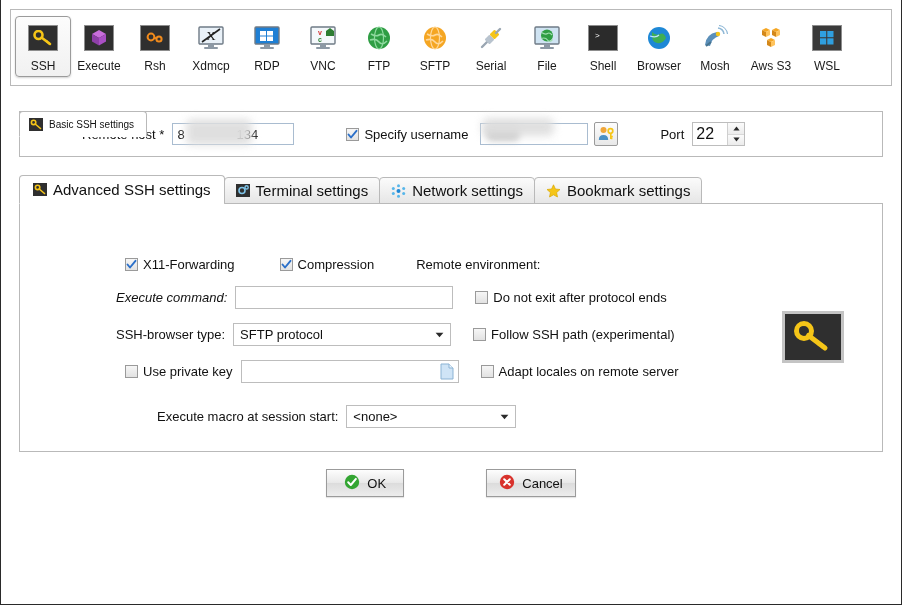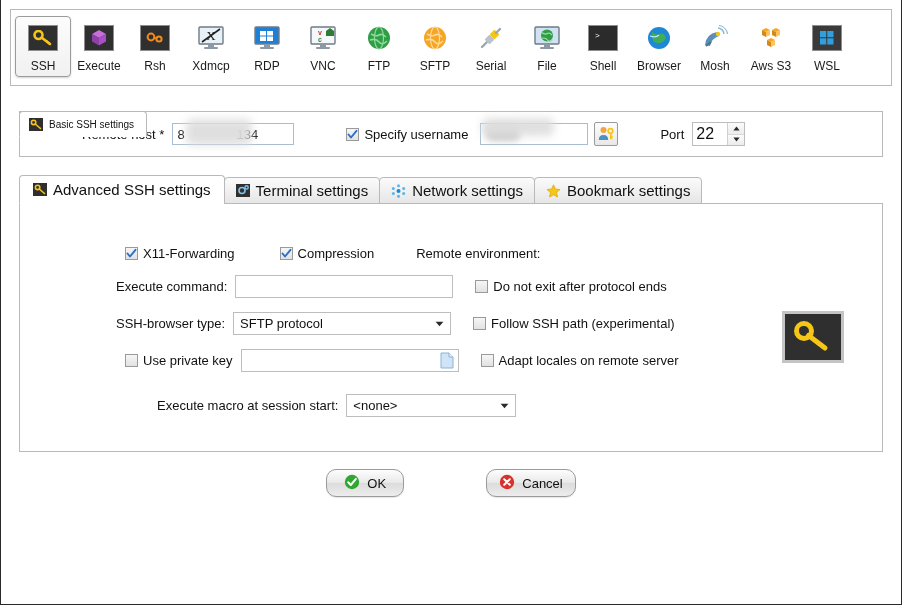--- a/index.html
+++ b/index.html
@@ -203,21 +203,21 @@
     padding: 0 13px;
   }
   .tabpage {
     border: 1px solid #b9b9b9;
     background: #ffffff;
     margin-top: -1px;
     height: 249px;
     position: relative;
   }
 
-  .grid { padding: 42px 0 0 0; }
+  .grid { padding: 53px 0 0 0; }
   .row { display: flex; align-items: center; margin-bottom: 14px; }
 
   .cb {
     width: 13px; height: 13px;
     border: 1px solid #9a9a9a;
     background: linear-gradient(180deg, #f6f6f6 0%, #e2e2e2 100%);
     display: inline-flex; align-items: center; justify-content: center;
     margin-right: 5px;
     flex: 0 0 13px;
     cursor: pointer;
@@ -256,21 +256,21 @@
   }
 
   
   .btnrow {
     display: flex; justify-content: center; gap: 82px;
     margin-top: 17px;
   }
   .btn {
     min-width: 78px; height: 28px;
     border: 1px solid #9b9b9b;
-    border-radius: 10px;
+    border-radius: 0;
     background: linear-gradient(180deg, #fdfdfd 0%, #e9e9e9 48%, #dcdcdc 52%, #ededed 100%);
     display: flex; align-items: center; justify-content: center;
     gap: 7px;
     font-size: 13px; color: #111;
     cursor: pointer;
     box-shadow: 0 1px 1px rgba(0,0,0,.10);
     padding: 0 12px;
   }
 </style>
 </head>
@@ -624,21 +624,21 @@
               <svg width="11" height="11" viewBox="0 0 11 11">
                   <path d="M1.5 5.5 L4 8.5 L9.5 1.8" stroke="#2a6fc9" stroke-width="1.9" fill="none" stroke-linecap="round" stroke-linejoin="round"></path>
                 </svg>
             </span>
             <span class="cb-label">Compression</span>
 
             <span class="lbl-txt" style="margin-left:42px;">Remote environment:</span>
           </div>
 
           <div class="row">
-            <span class="lbl-txt" style="margin-left:96px;">Execute command:</span>
+            <span class="lbl-txt" style="margin-left:96px;font-style:italic;">Execute command:</span>
             <input class="tinput plain" style="margin-left: 8px; width: 218px; height: 23px;" value="">
 
             <span class="cb" style="margin-left:22px;"></span>
             <span class="cb-label">Do not exit after protocol ends</span>
           </div>
 
           <div class="row">
             <span class="lbl-txt" style="margin-left:96px;">SSH-browser type:</span>
             <span class="sel plain" style="margin-left:8px; width:218px;">
               <span>SFTP protocol</span>

